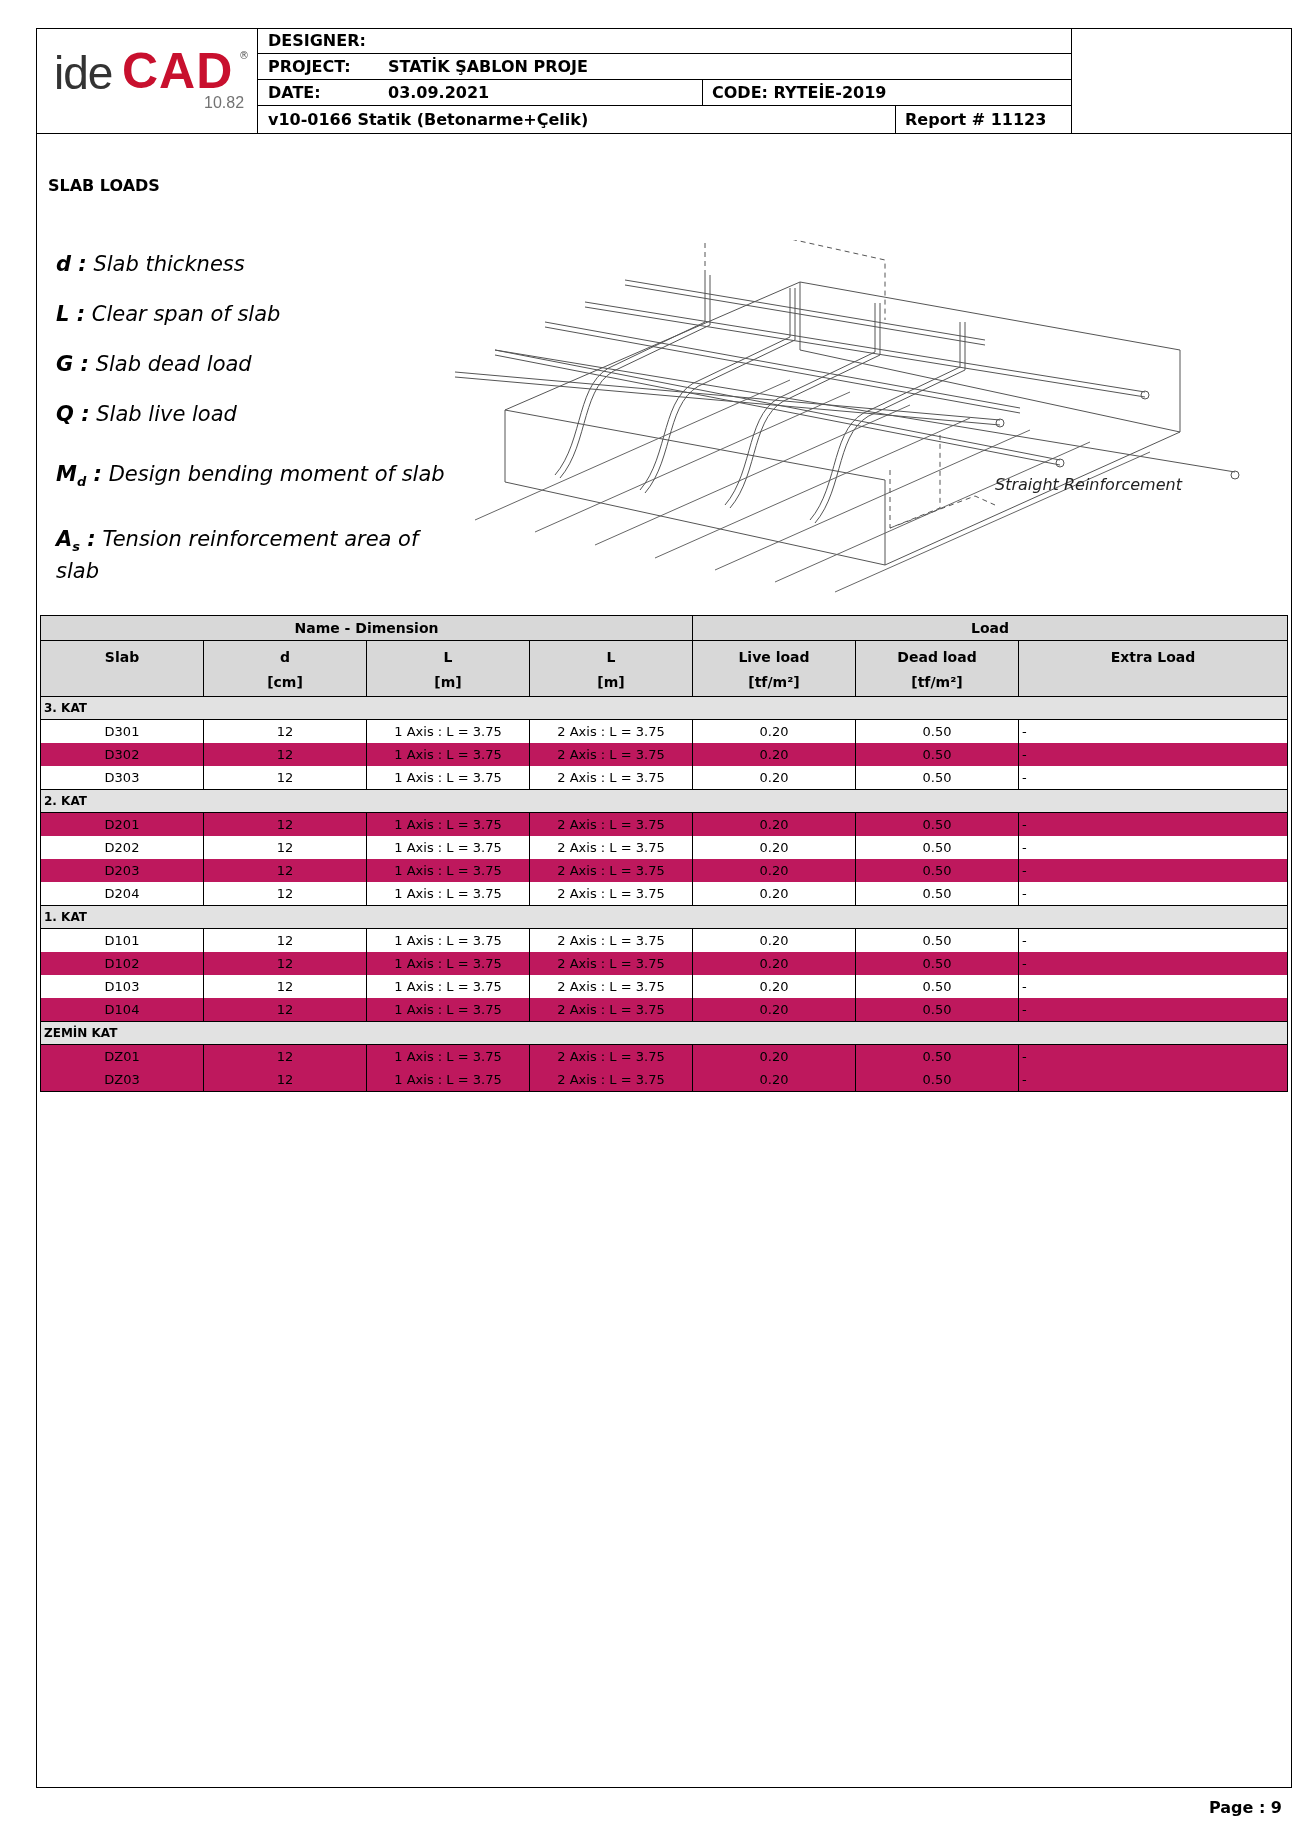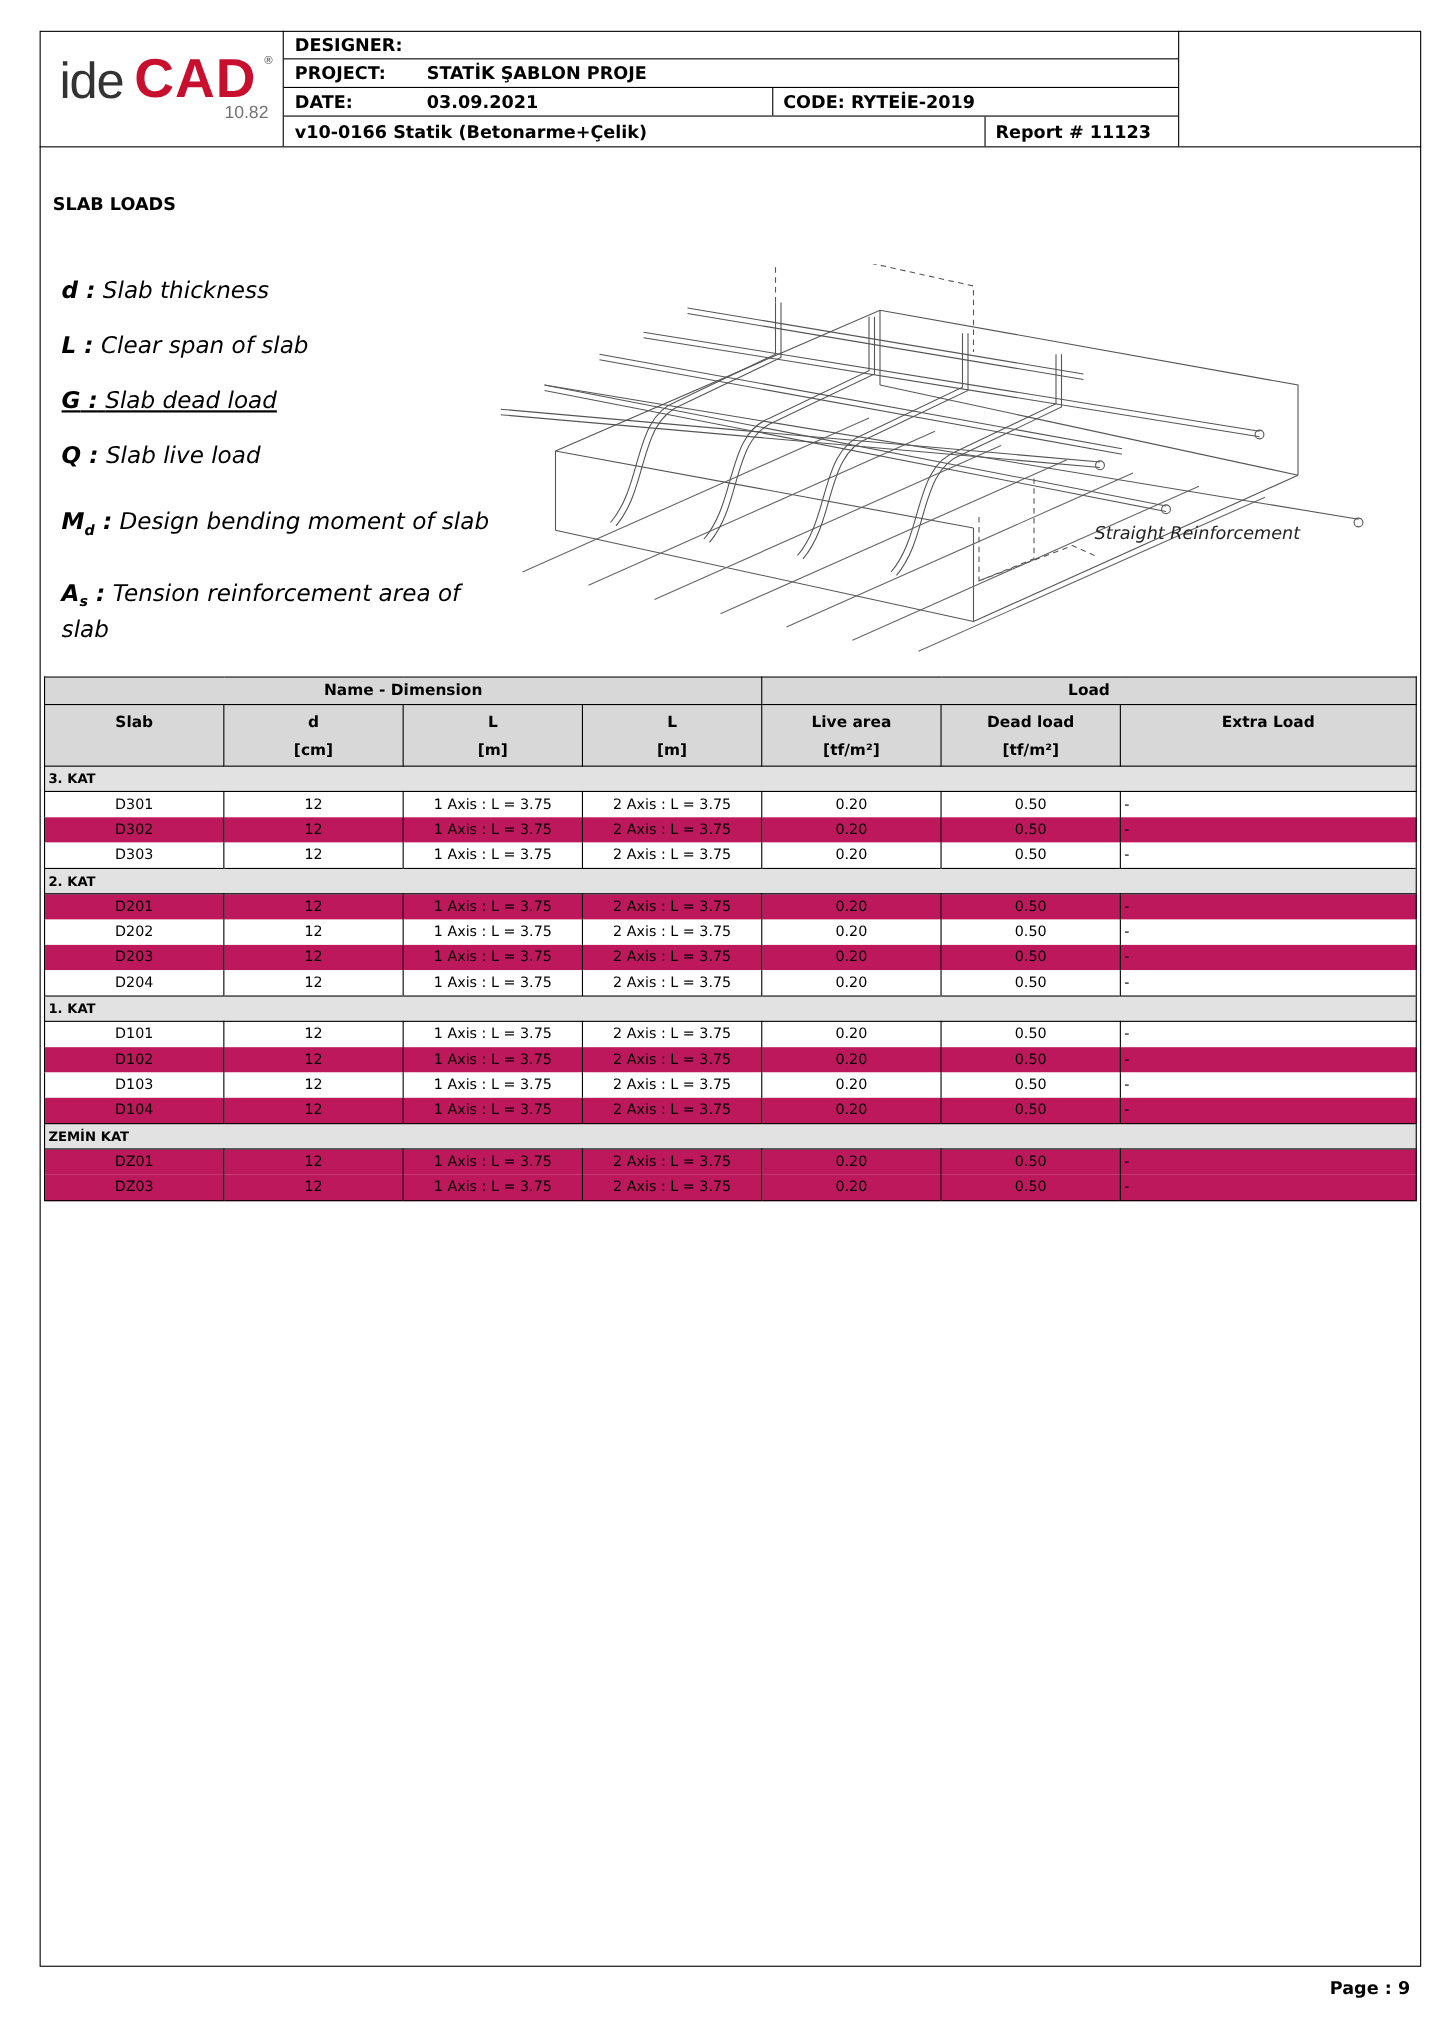--- a/index.html
+++ b/index.html
@@ -90,21 +90,21 @@
 
 <div id="legend">
   <div class="legend-item" style="top:252px;">
     <b>d</b><b> :</b>
     <span>Slab thickness</span>
   </div>
   <div class="legend-item" style="top:302px;">
     <b>L</b><b> :</b>
     <span>Clear span of slab</span>
   </div>
-  <div class="legend-item" style="top:352px;text-decoration:underline;">
+  <div class="legend-item" style="top:352px;">
     <b>G</b><b> :</b>
     <span>Slab dead load</span>
   </div>
   <div class="legend-item" style="top:402px;">
     <b>Q</b><b> :</b>
     <span>Slab live load</span>
   </div>
   <div class="legend-item" style="top:462px;">
     <b>M</b><b><sub>d</sub> :</b>
     <span>Design bending moment of slab</span>
@@ -185,21 +185,21 @@
   <thead>
     <tr class="top">
       <th colspan="4">Name - Dimension</th>
       <th colspan="3">Load</th>
     </tr>
     <tr class="cols">
       <th><span>Slab</span><br><span></span></th>
       <th><span>d</span><br><span>[cm]</span></th>
       <th><span>L</span><br><span>[m]</span></th>
       <th><span>L</span><br><span>[m]</span></th>
-      <th><span>Live area</span><br><span>[tf/m²]</span></th>
+      <th><span>Live load</span><br><span>[tf/m²]</span></th>
       <th><span>Dead load</span><br><span>[tf/m²]</span></th>
       <th><span>Extra Load</span><br><span></span></th>
     </tr>
   </thead>
   <tbody id="table-body">
       <tr class="group">
         <td colspan="7">3. KAT</td>
       </tr>
       <tr class="odd">
         <td>D301</td>

